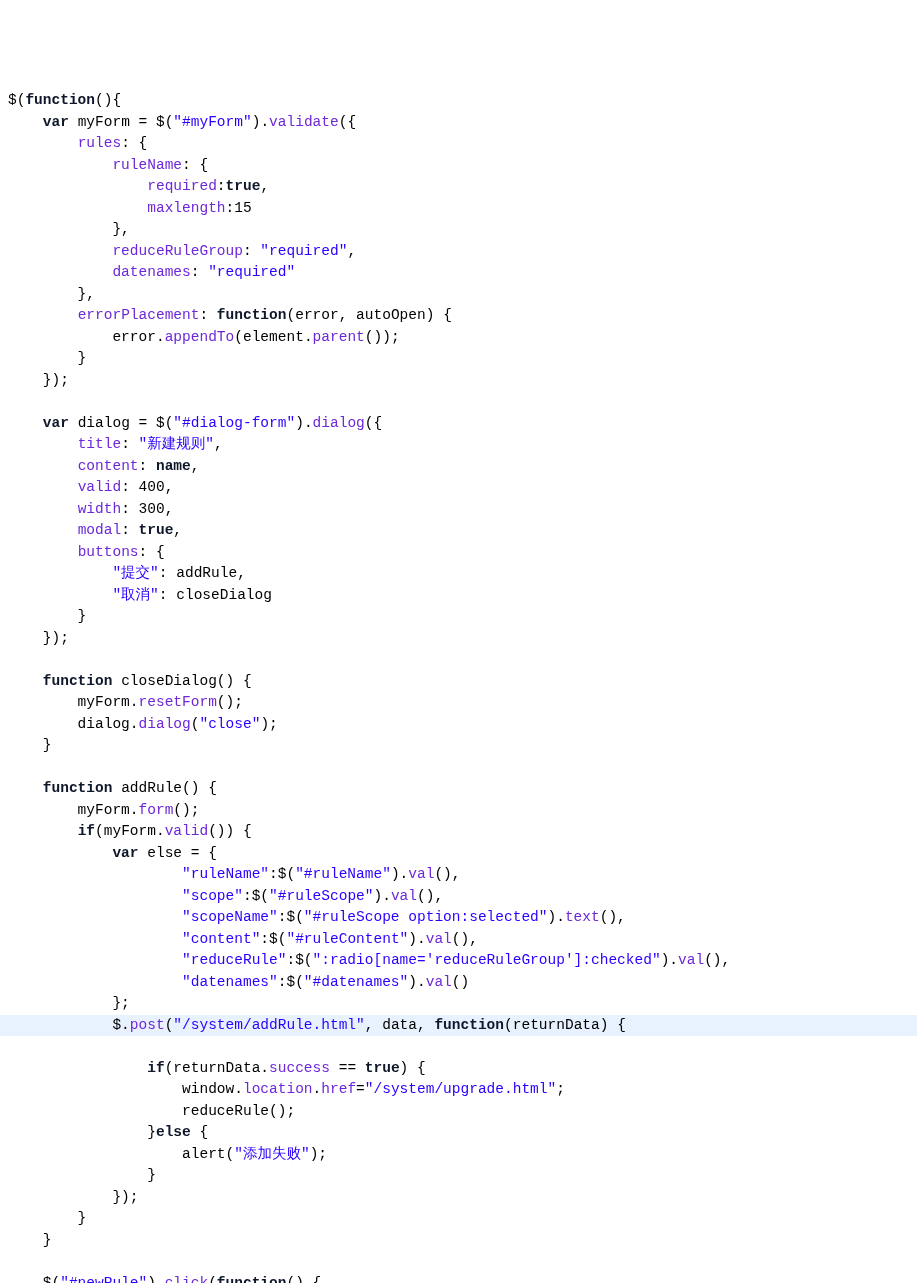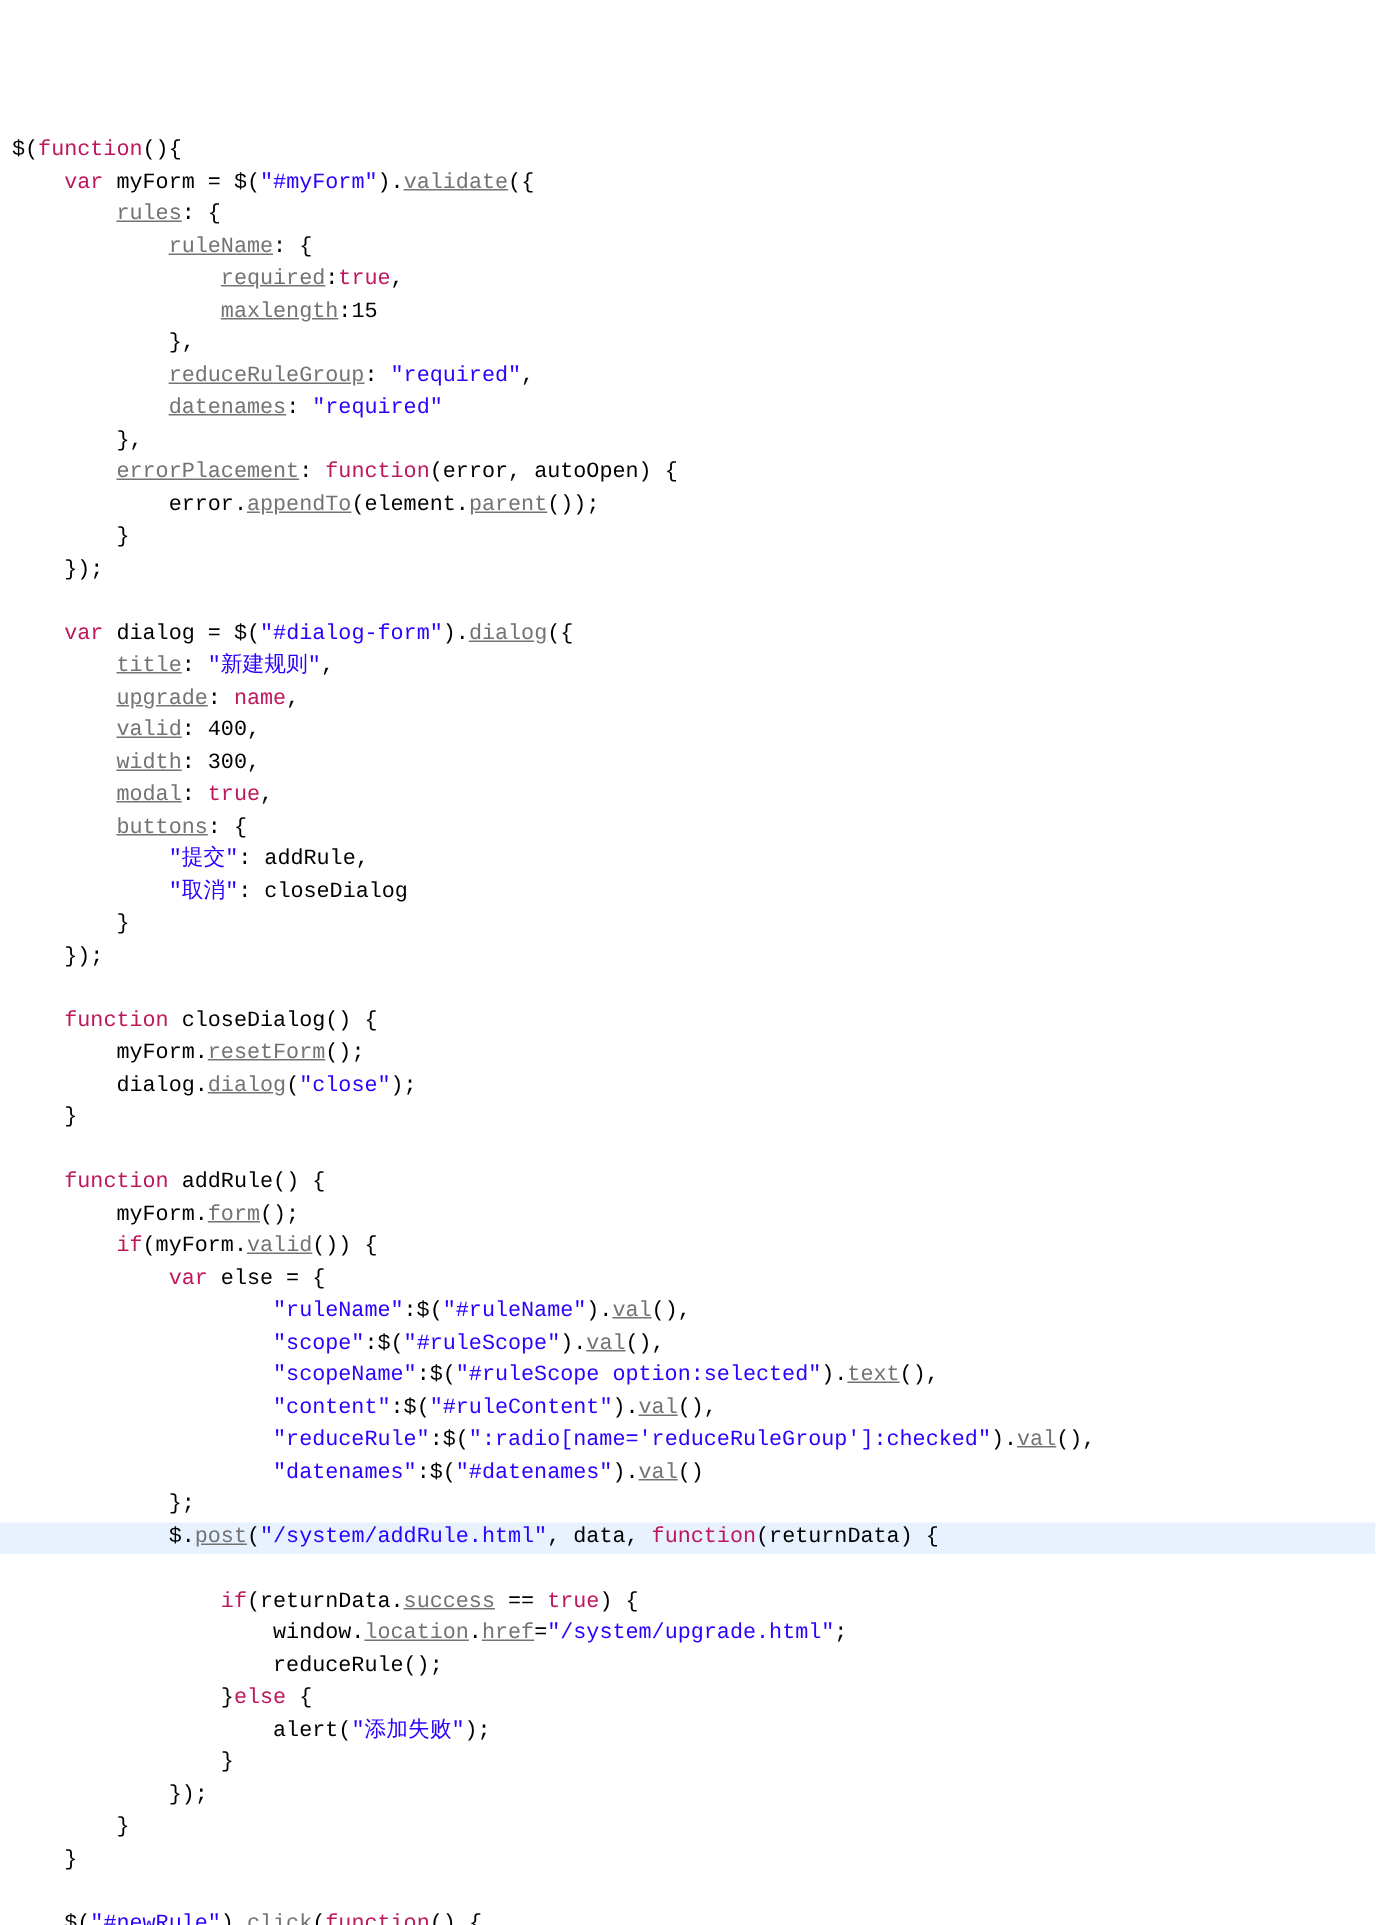--- a/index.html
+++ b/index.html
@@ -5,23 +5,23 @@
   body {
     margin: 0;
     padding: 4px 8px;
     font-family: Consolas, "Courier New", monospace;
     font-size: 14.5px;
     line-height: 21.5px;
     background: #ffffff;
     color: #000000;
     white-space: pre;
   }
-  .kw   { color: #be185d; font-weight: normal; }   
+  .kw   { color: #0f172a; font-weight: bold; }   
   .str  { color: #2a00ff; }                       
-  .mem  { color: #737373; text-decoration: underline; }                       
+  .mem  { color: #6d28d9; }                       
   .hl-line { background: #e8f2fe; display: block; margin: 0 -8px; padding: 0 8px; }
 </style>
 </head>
 <body>
 
 
 
 <div><span><span>$</span>(<span class="kw">function</span>(){</span>
 <span>    <span class="kw">var</span> <span>myForm</span> = $(<span class="str">"#myForm"</span>).<span class="mem">validate</span>({</span>
 <span>        <span class="mem">rules</span>: {</span>
@@ -32,21 +32,21 @@
 <span>            <span class="mem">reduceRuleGroup</span>: <span class="str">"required"</span>,</span>
 <span>            <span class="mem">datenames</span>: <span class="str">"required"</span></span>
 <span>        },</span>
 <span>        <span class="mem">errorPlacement</span>: <span class="kw">function</span>(<span>error</span>, <span>autoOpen</span>) {</span>
 <span>            error.<span class="mem">appendTo</span>(element.<span class="mem">parent</span>());</span>
 <span>        }</span>
 <span>    });</span>
 <span> </span>
 <span>    <span class="kw">var</span> <span>dialog</span> = $(<span class="str">"#dialog-form"</span>).<span class="mem">dialog</span>({</span>
 <span>        <span class="mem">title</span>: <span class="str">"新建规则"</span>,</span>
-<span>        <span class="mem">upgrade</span>: <span class="kw">name</span>,</span>
+<span>        <span class="mem">content</span>: <span class="kw">name</span>,</span>
 <span>        <span class="mem">valid</span>: <span>400</span>,</span>
 <span>        <span class="mem">width</span>: <span>300</span>,</span>
 <span>        <span class="mem">modal</span>: <span class="kw">true</span>,</span>
 <span>        <span class="mem">buttons</span>: {</span>
 <span>            <span class="str">"提交"</span>: <span>addRule</span>,</span>
 <span>            <span class="str">"取消"</span>: <span>closeDialog</span></span>
 <span>        }</span>
 <span>    });</span>
 <span> </span>
 <span>    <span class="kw">function</span> <span>closeDialog</span>() {</span>

